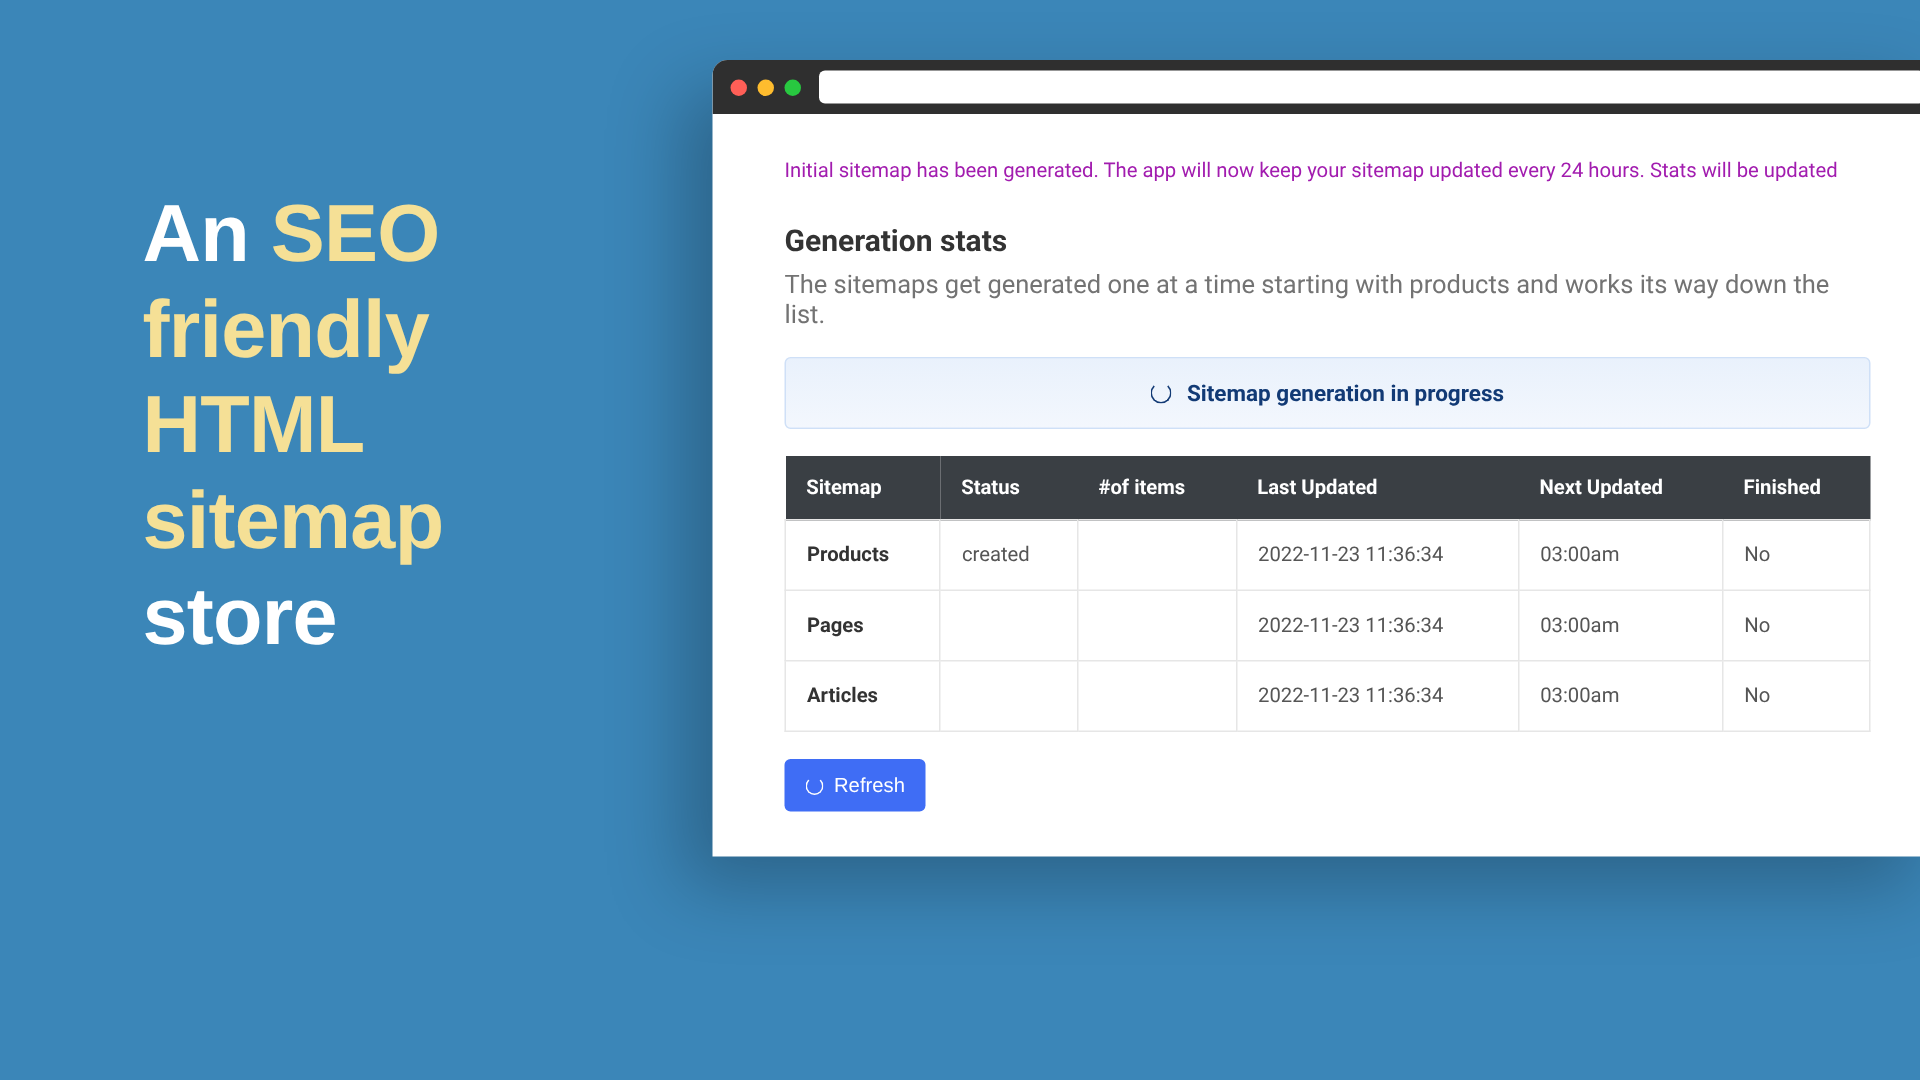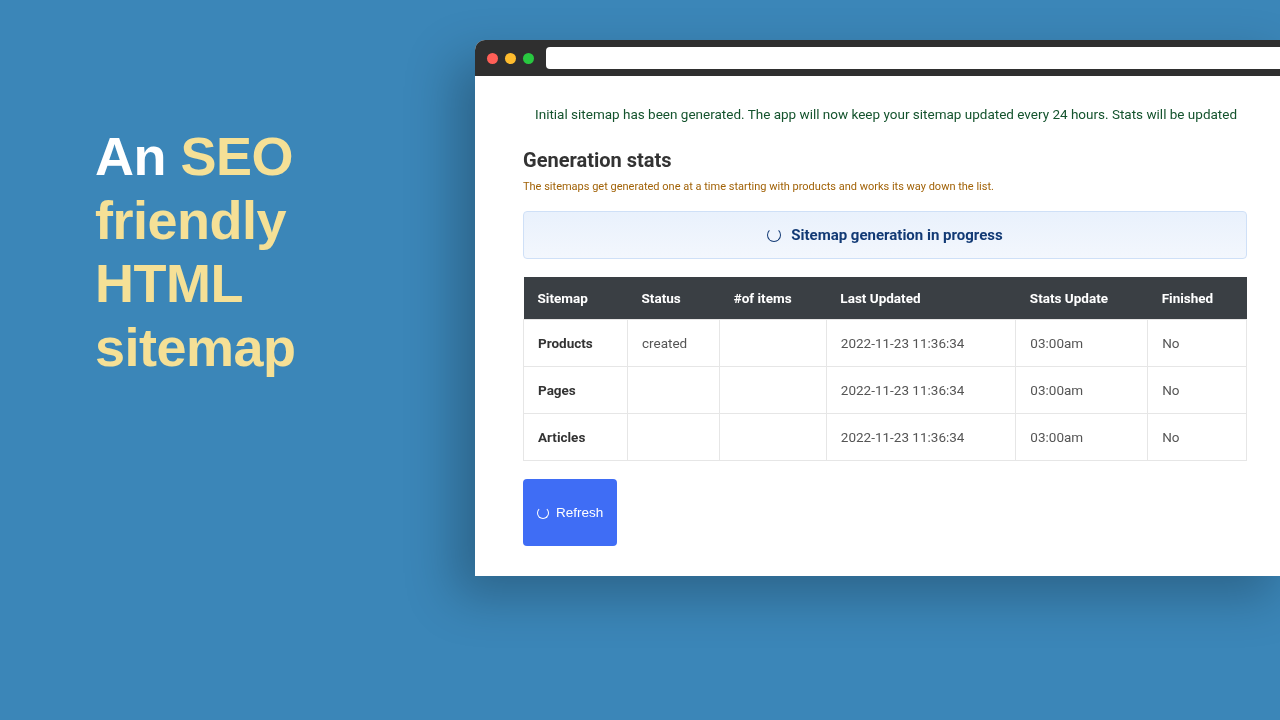--- a/index.html
+++ b/index.html
@@ -56,33 +56,32 @@
     color: #333;
   }
   .step-title {
     font-size: 22px;
     font-weight: 700;
     color: #333;
     margin-bottom: 10px;
   }
   .step-desc {
     font-size: 13.5px;
-    color: #14532d;
+    color: #a21caf;
     margin-bottom: 26px;
-    margin-left: 12px;
   }
   .section-title {
     font-size: 20px;
     font-weight: 700;
     color: #333;
     margin-bottom: 8px;
   }
   .section-desc {
-    font-size: 11px;
-    color: #a16207;
+    font-size: 17px;
+    color: #737373;
     margin-bottom: 18px;
   }
   .progress-banner {
     border: 1px solid #cfe0f7;
     background: linear-gradient(to bottom, #e9f1fc, #f3f7fd);
     border-radius: 4px;
     padding: 14px 18px;
     display: flex;
     align-items: center;
     gap: 10px;
@@ -117,21 +116,21 @@
     color: #555;
   }
   table.stats tbody td.name { font-weight: 700; color: #333; }
 
   .refresh-btn {
     margin-top: 18px;
     background: #3f6df5;
     color: #fff;
     border: 0;
     border-radius: 4px;
-    padding: 26px 14px;
+    padding: 10px 14px;
     font-size: 13.5px;
     font-weight: 500;
     display: inline-flex;
     align-items: center;
     gap: 7px;
     cursor: pointer;
   }
   .refresh-icon {
     width: 12px; height: 12px;
     border: 1.6px solid #fff;
@@ -140,20 +139,21 @@
   }
 </style>
 </head>
 <body>
 
 <div class="hero-text">
   <div><span>An </span><span class="accent">SEO</span></div>
   <div class="accent">friendly</div>
   <div class="accent">HTML</div>
   <div class="accent">sitemap</div>
+  <div>store</div>
 </div>
 
 <div class="browser-window">
   <div class="title-bar">
     <div class="traffic-lights">
       <div class="dot red"></div>
       <div class="dot yellow"></div>
       <div class="dot green"></div>
     </div>
     <div class="url-bar"></div>
@@ -170,21 +170,21 @@
       <span>Sitemap generation in progress</span>
     </div>
 
     <table class="stats">
       <thead>
         <tr>
           <th>Sitemap</th>
           <th>Status</th>
           <th>#of items</th>
           <th>Last Updated</th>
-          <th>Stats Update</th>
+          <th>Next Updated</th>
           <th>Finished</th>
         </tr>
       </thead>
       <tbody>
         <tr>
           <td class="name">Products</td>
           <td>created</td>
           <td></td>
           <td>2022-11-23 11:36:34</td>
           <td>03:00am</td>

